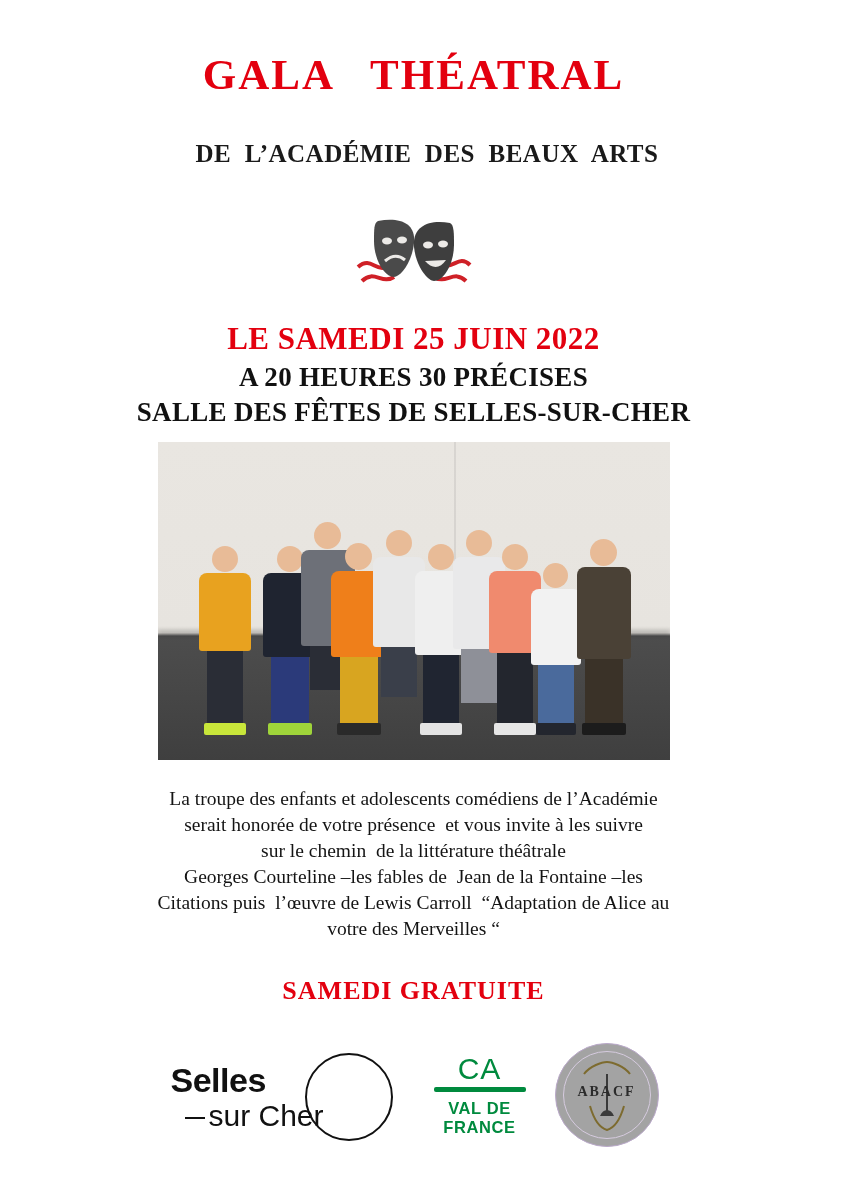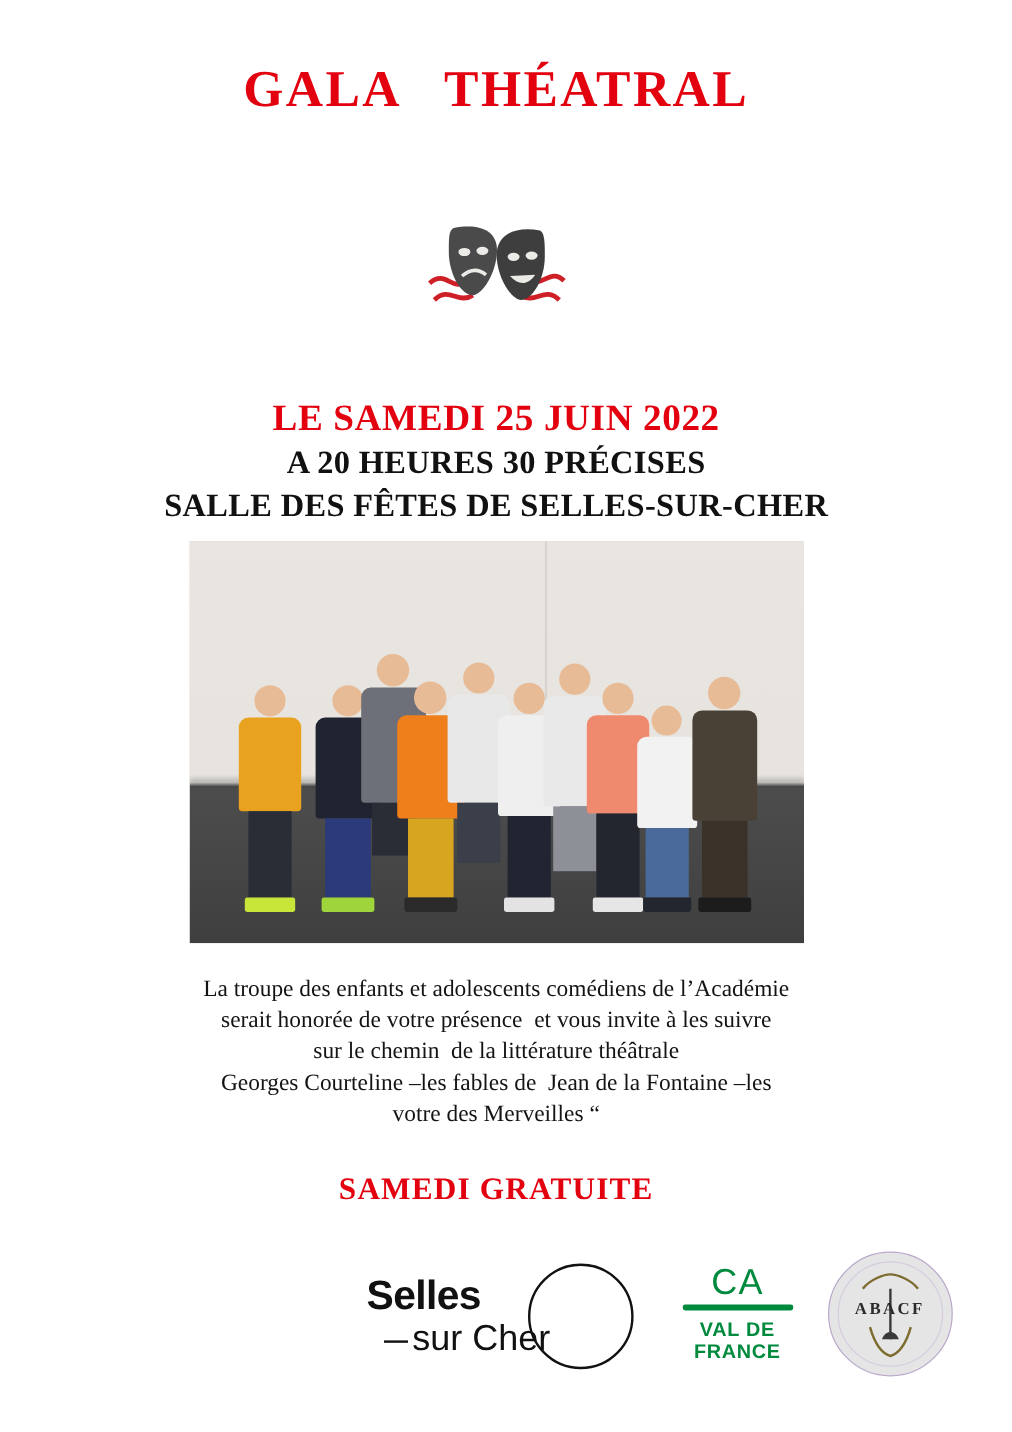--- a/index.html
+++ b/index.html
@@ -62,21 +62,20 @@
   .date-block {
     text-align: center;
     margin-top: 22px;
   }
   .date-line {
     color: #e3000f;
     font-weight: bold;
     font-size: 31px;
     letter-spacing: 0.5px;
     line-height: 1.15;
-    margin-top: 40px;
   }
   .time-line, .place-line {
     font-weight: bold;
     font-size: 27px;
     letter-spacing: 0.3px;
     line-height: 1.25;
     color: #111;
   }
   .time-line { margin-top: 4px; }
   .place-line { margin-top: 2px; text-align: center; }
@@ -159,21 +158,21 @@
     letter-spacing: 1px;
     text-align: center;
   }
 
   
   .logos {
     margin-top: 34px;
     width: 760px;
     display: flex;
     align-items: center;
-    justify-content: flex-end;
+    justify-content: center;
   }
   .logo-cell {
     display: flex;
     align-items: center;
     justify-content: center;
     height: 110px;
   }
   
   .selles {
     position: relative;
@@ -237,21 +236,21 @@
     line-height: 1.15;
     letter-spacing: 0.6px;
   }
   
   .seal {
     width: 102px;
     height: 102px;
     border-radius: 50%;
     border: 1.5px solid #b9a8c9;
     position: relative;
-    background: #e5e5e5;
+    background: #a3a3a3;
   }
   .seal .inner {
     position: absolute;
     inset: 7px;
     border-radius: 50%;
     border: 1px solid #d6cbdf;
   }
   .seal .seal-text {
     position: absolute;
     left: 0; right: 0;
@@ -265,20 +264,21 @@
   }
   .seal svg { position: absolute; inset: 0; }
 </style>
 </head>
 <body>
 
 <div class="poster">
 
   <h1 class="title-main">GALA   THÉATRAL</h1>
   <div class="title-sub">
+    <span>DE  L’ACADÉMIE  DES  BEAUX  ARTS</span>
   </div>
 
   <div class="masks">
     <svg viewBox="0 0 120 78" width="120" height="78" aria-hidden="true">
 
       <path d="M4 52 C18 40 22 60 36 50" stroke="#cf2027" stroke-width="4" fill="none"></path>
       <path d="M8 66 C20 54 28 70 40 62" stroke="#cf2027" stroke-width="4" fill="none"></path>
       <path d="M116 50 C104 38 98 58 84 48" stroke="#cf2027" stroke-width="4" fill="none"></path>
       <path d="M112 66 C100 54 92 70 80 62" stroke="#cf2027" stroke-width="4" fill="none"></path>
 
@@ -362,20 +362,21 @@
       <div class="legs" style="width:38px;height:64px;background:#3a3228;"></div>
       <div class="shoes" style="width:44px;height:12px;background:#1c1c1c;"></div>
     </div>
   </div>
 
   <div class="blurb">
     <div>La troupe des enfants et adolescents comédiens de l’Académie</div>
     <div>serait honorée de votre présence  et vous invite à les suivre</div>
     <div>sur le chemin  de la littérature théâtrale</div>
     <div>Georges Courteline –les fables de  Jean de la Fontaine –les</div>
+    <div>Citations puis  l’œuvre de Lewis Carroll  “Adaptation de Alice au</div>
     <div>votre des Merveilles “</div>
   </div>
 
   <div class="free-entry">SAMEDI  GRATUITE</div>
 
   <div class="logos">
 
     <div class="logo-cell">
       <div class="selles">
         <div class="ring"></div>

